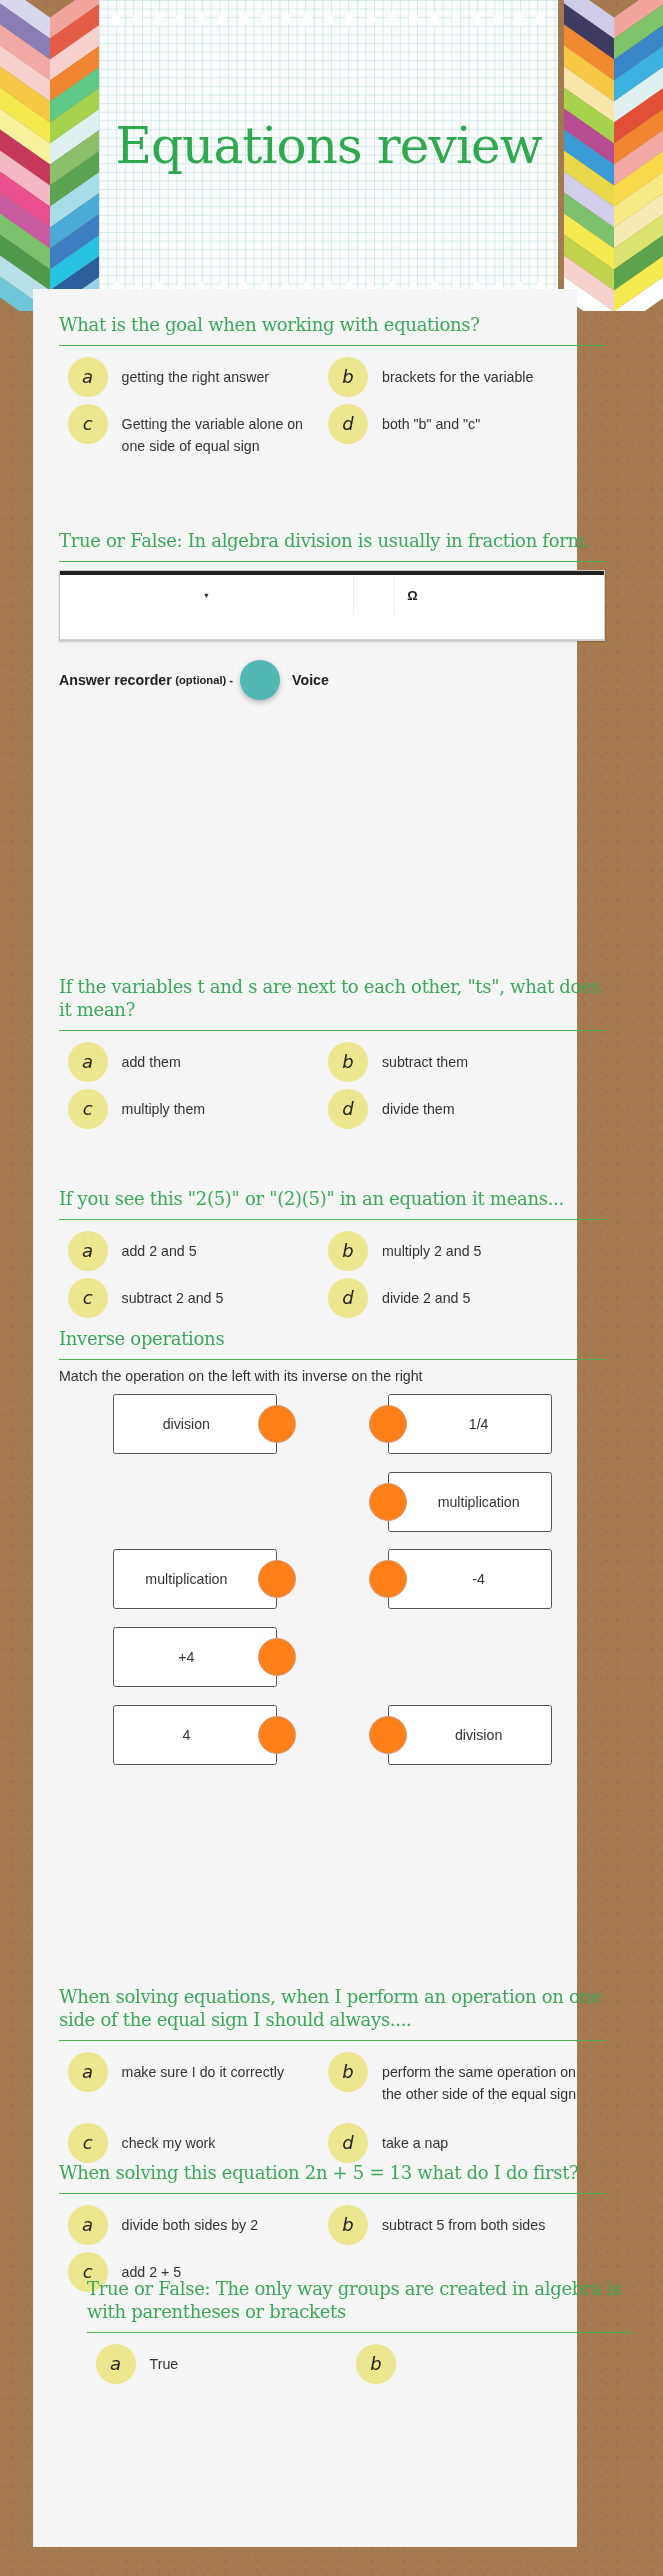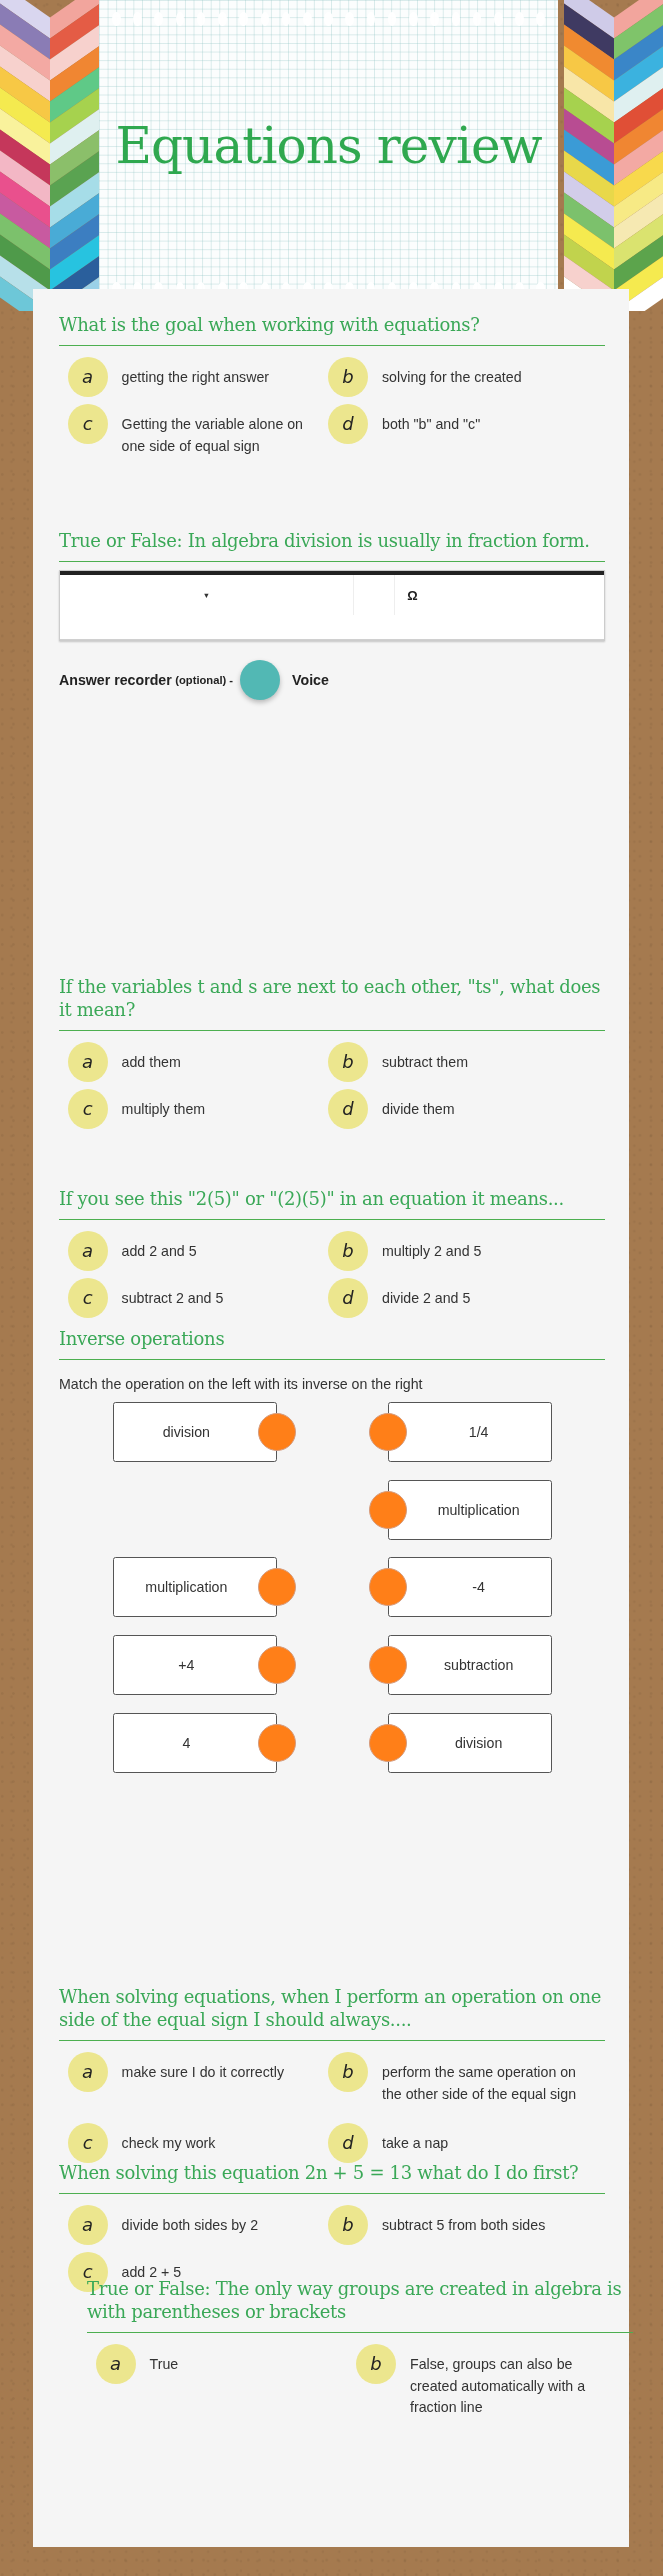--- a/index.html
+++ b/index.html
@@ -41,21 +41,21 @@
   .holes.top { top: 12px; }
   .holes.bottom { top: 282px; }
   .hole { width: 8.6px; height: 14px; border-radius: 50%; background: rgba(255,255,255,0.95); }
   .page-title {
     position: absolute; left: 0; width: 100%; top: 117px; text-align: center;
     font-family: "DejaVu Serif", serif; color: #2fa84f; font-size: 50px; letter-spacing: -0.9px;
   }
 
   
   .card {
-    position: absolute; left: 33px; top: 289px; width: 596px; height: 2258px;
+    position: absolute; left: 33px; top: 289px; width: 544px; height: 2258px;
     background: #f5f5f5;
     text-decoration: underline;
   }
   .section { position: absolute; left: 26px; width: 546px; }
   .q-title {
     font-family: "DejaVu Serif", serif; color: #3aa857; font-size: 18px; line-height: 23px;
     padding-bottom: 8.6px; border-bottom: 1.3px solid #4caf50; letter-spacing: -0.3px;
   }
   .options { display: grid; grid-template-columns: 269px 276px; row-gap: 7px; margin-top: 11.2px; }
   .opt { display: flex; align-items: flex-start; cursor: pointer; }
@@ -73,21 +73,21 @@
   .editor-bar { border-top: 4.3px solid #222; height: 69px; border-bottom: 1.7px solid #d0d0d0; position: relative; }
   .tb-dropdown { position: absolute; left: 0; top: 0; width: 294px; height: 40px; border-right: 0.9px solid #eee; display:flex; align-items:center; justify-content:center; font-size: 8.6px; color: #333; cursor: pointer; }
   .tb-blank { position: absolute; left: 294px; top: 0; width: 41px; height: 40px; border-right: 0.9px solid #eee; }
   .tb-omega { position: absolute; left: 335px; top: 0; width: 35px; height: 40px; display:flex; align-items:center; justify-content:center; font-weight: bold; font-size: 13px; color: #222; cursor: pointer; }
   .editor-body { height: 188px; padding: 14px; font-size: 14px; color: #aaa; }
   .recorder { margin-top: 19px; display: flex; align-items: center; font-weight: bold; font-size: 14.2px; color: #222; }
   .recorder .small { font-size: 11.2px; margin-left: 3.5px; }
   .rec-btn { width: 40px; height: 40px; border-radius: 50%; background: #52b8b4; margin: 0 12px 0 7px; box-shadow: 0 2.6px 5.2px rgba(0,0,0,0.25); cursor: pointer; }
 
   
-  .instructions { margin-top: 16px; font-size: 14.2px; color: #333; }
+  .instructions { margin-top: 8px; font-size: 14.2px; color: #333; }
   .match-grid { position: relative; margin-top: 10.4px; height: 415px; }
   .match-box {
     position: absolute; width: 164px; height: 60px; background: #fff; border: 1.3px solid #555; border-radius: 2.6px;
     display: flex; align-items: center; justify-content: center; font-size: 14.2px; color: #333; cursor: pointer;
   }
   .match-box.left { left: 54px; padding-right: 17.3px; }
   .match-box.right { left: 329px; padding-left: 17.3px; }
   .dot {
     position: absolute; width: 38px; height: 38px; border-radius: 50%; background: #ff7f18; border: 1.3px solid #d59b7d;
     top: 10.4px; cursor: pointer;
@@ -226,21 +226,21 @@
 
   <div class="section" style="top:24px;">
     <div class="q-title">What is the goal when working with equations?</div>
     <div class="options">
       <div class="opt">
           <span class="bubble">a</span>
           <span class="opt-text">getting the right answer</span>
         </div>
       <div class="opt right">
           <span class="bubble">b</span>
-          <span class="opt-text">solving for the created</span>
+          <span class="opt-text">brackets for the variable</span>
         </div>
       <div class="opt">
           <span class="bubble">c</span>
           <span class="opt-text">Getting the variable alone on one side of equal sign</span>
         </div>
       <div class="opt right">
           <span class="bubble">d</span>
           <span class="opt-text">both "b" and "c"</span>
         </div>
     </div>
@@ -330,24 +330,20 @@
           <span class="dot"></span>
         </div>
       <div class="match-box right" style="top:155px;">
           <span class="dot"></span>
           <span>-4</span>
         </div>
       <div class="match-box left" style="top:233px;">
           <span>+4</span>
           <span class="dot"></span>
         </div>
-      <div class="match-box right" style="top:233px;">
-          <span class="dot"></span>
-          <span>subtraction</span>
-        </div>
       <div class="match-box left" style="top:311px;">
           <span>4</span>
           <span class="dot"></span>
         </div>
       <div class="match-box right" style="top:311px;">
           <span class="dot"></span>
           <span>division</span>
         </div>
     </div>
   </div>
@@ -394,18 +390,17 @@
 
   <div class="section" style="top:1988px;margin-left:28px;">
     <div class="q-title">True or False:  The only way groups are created in algebra is with parentheses or brackets</div>
     <div class="options">
       <div class="opt">
           <span class="bubble">a</span>
           <span class="opt-text">True</span>
         </div>
       <div class="opt right">
           <span class="bubble">b</span>
-          <span class="opt-text">False, groups can also be created automatically  with a fraction line</span>
         </div>
     </div>
   </div>
 </div>
 
 
 </body></html>

